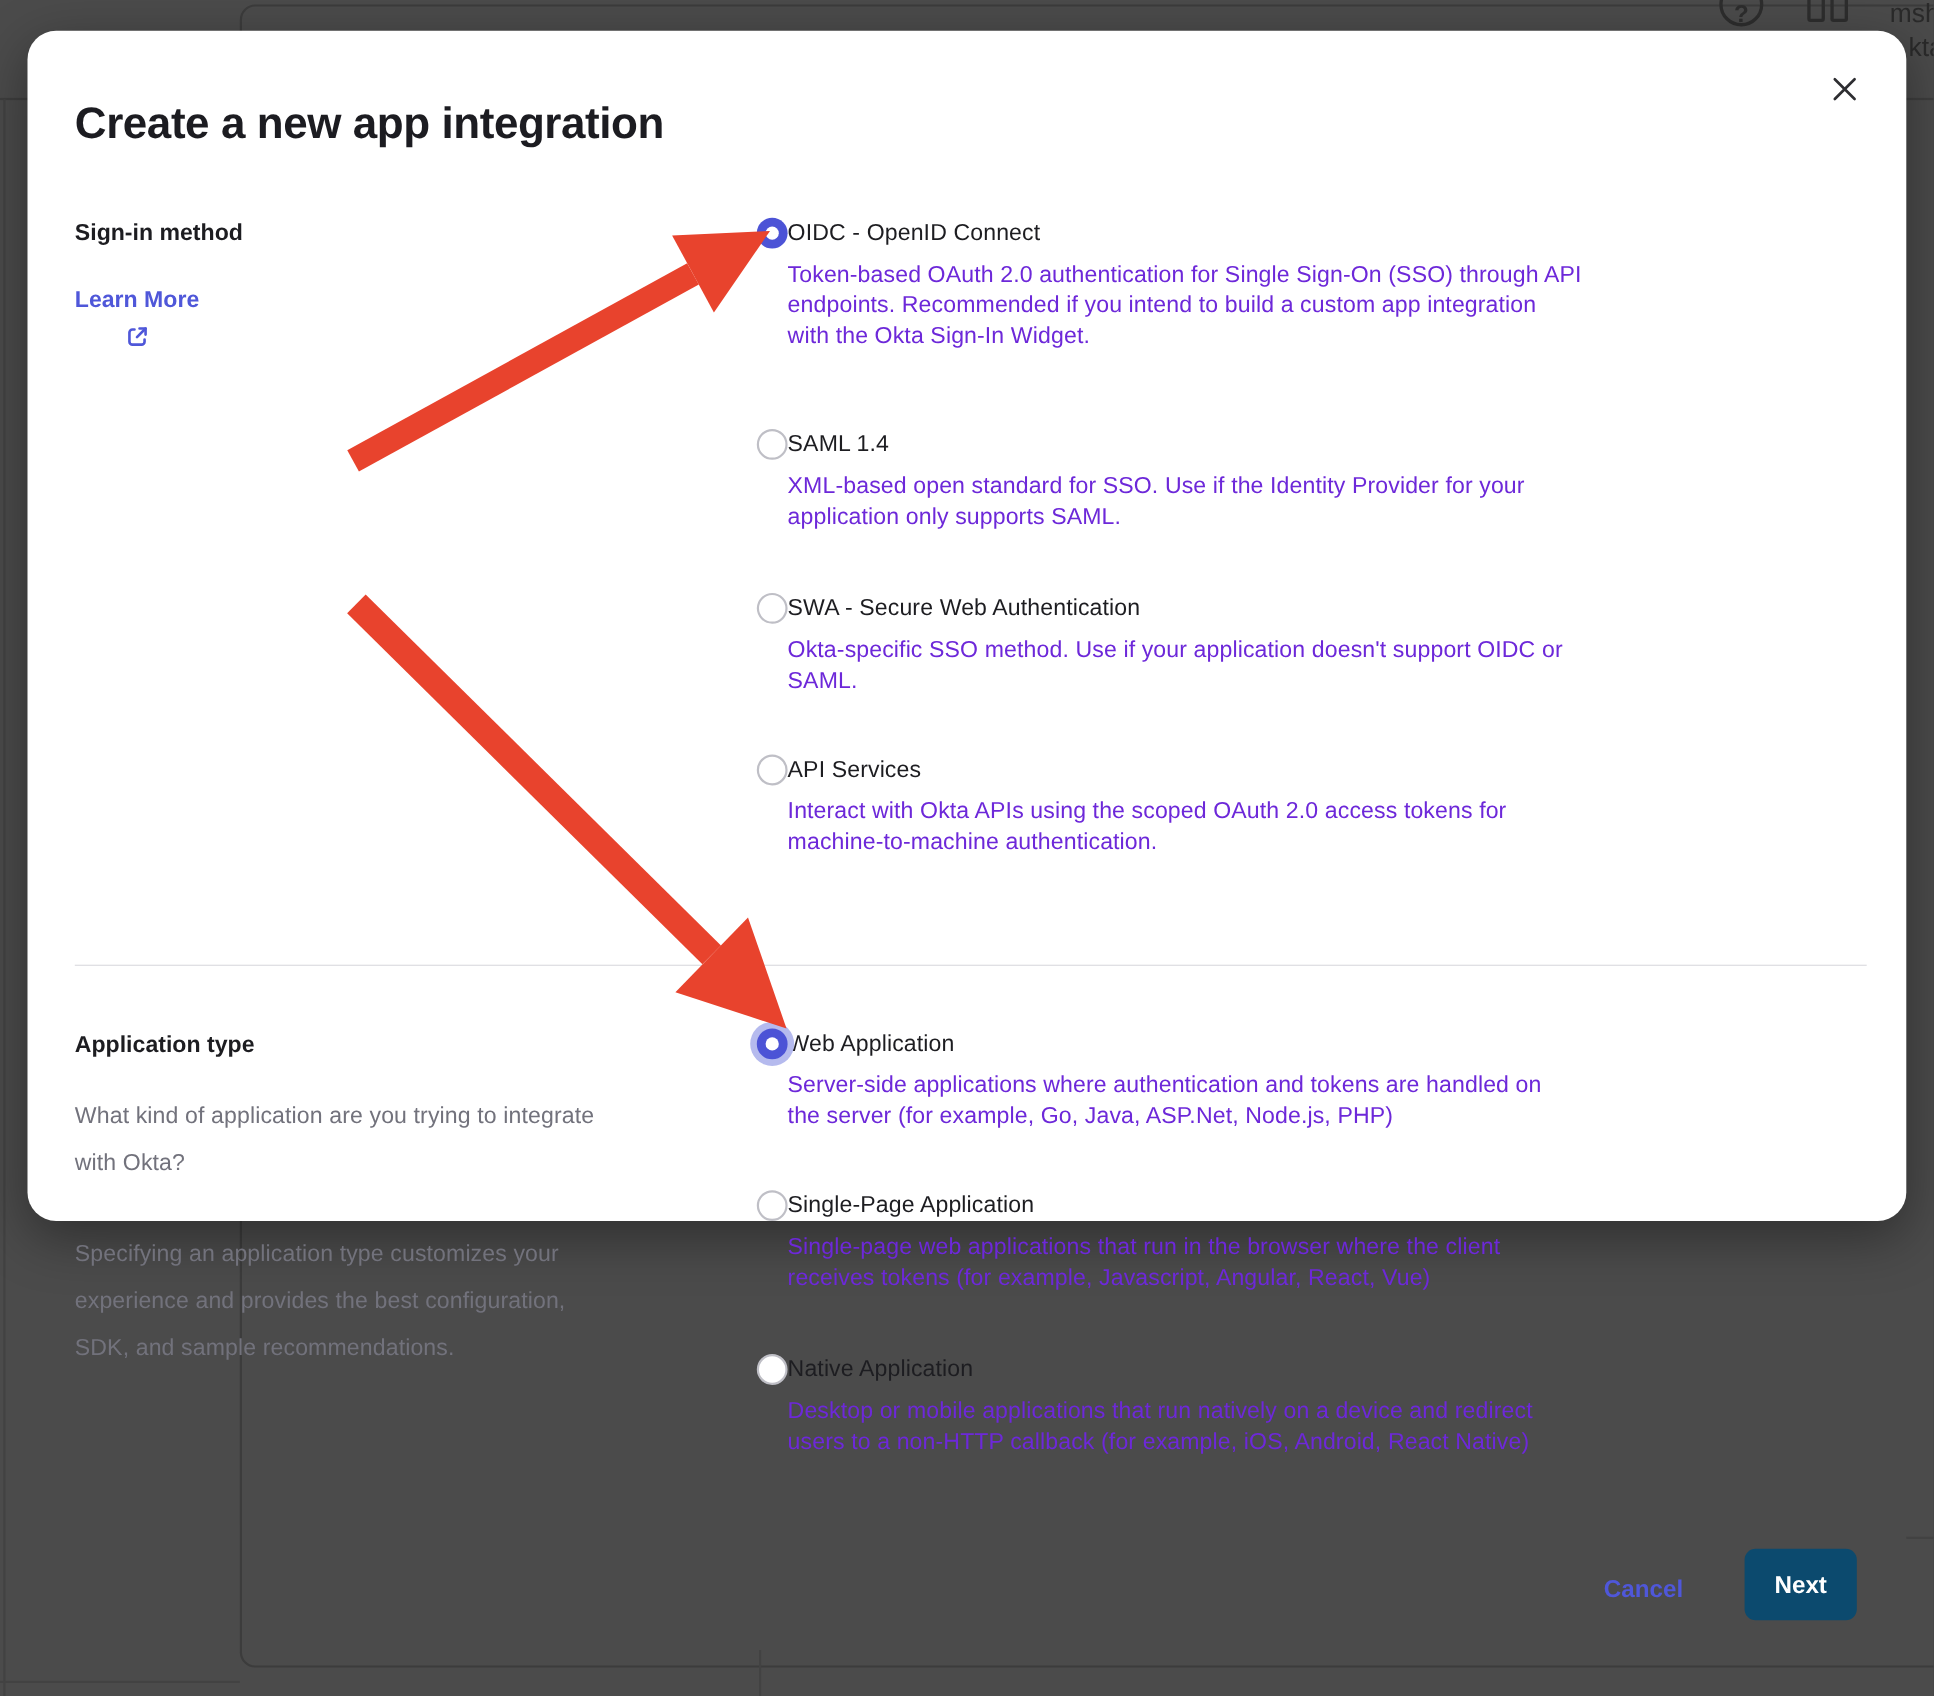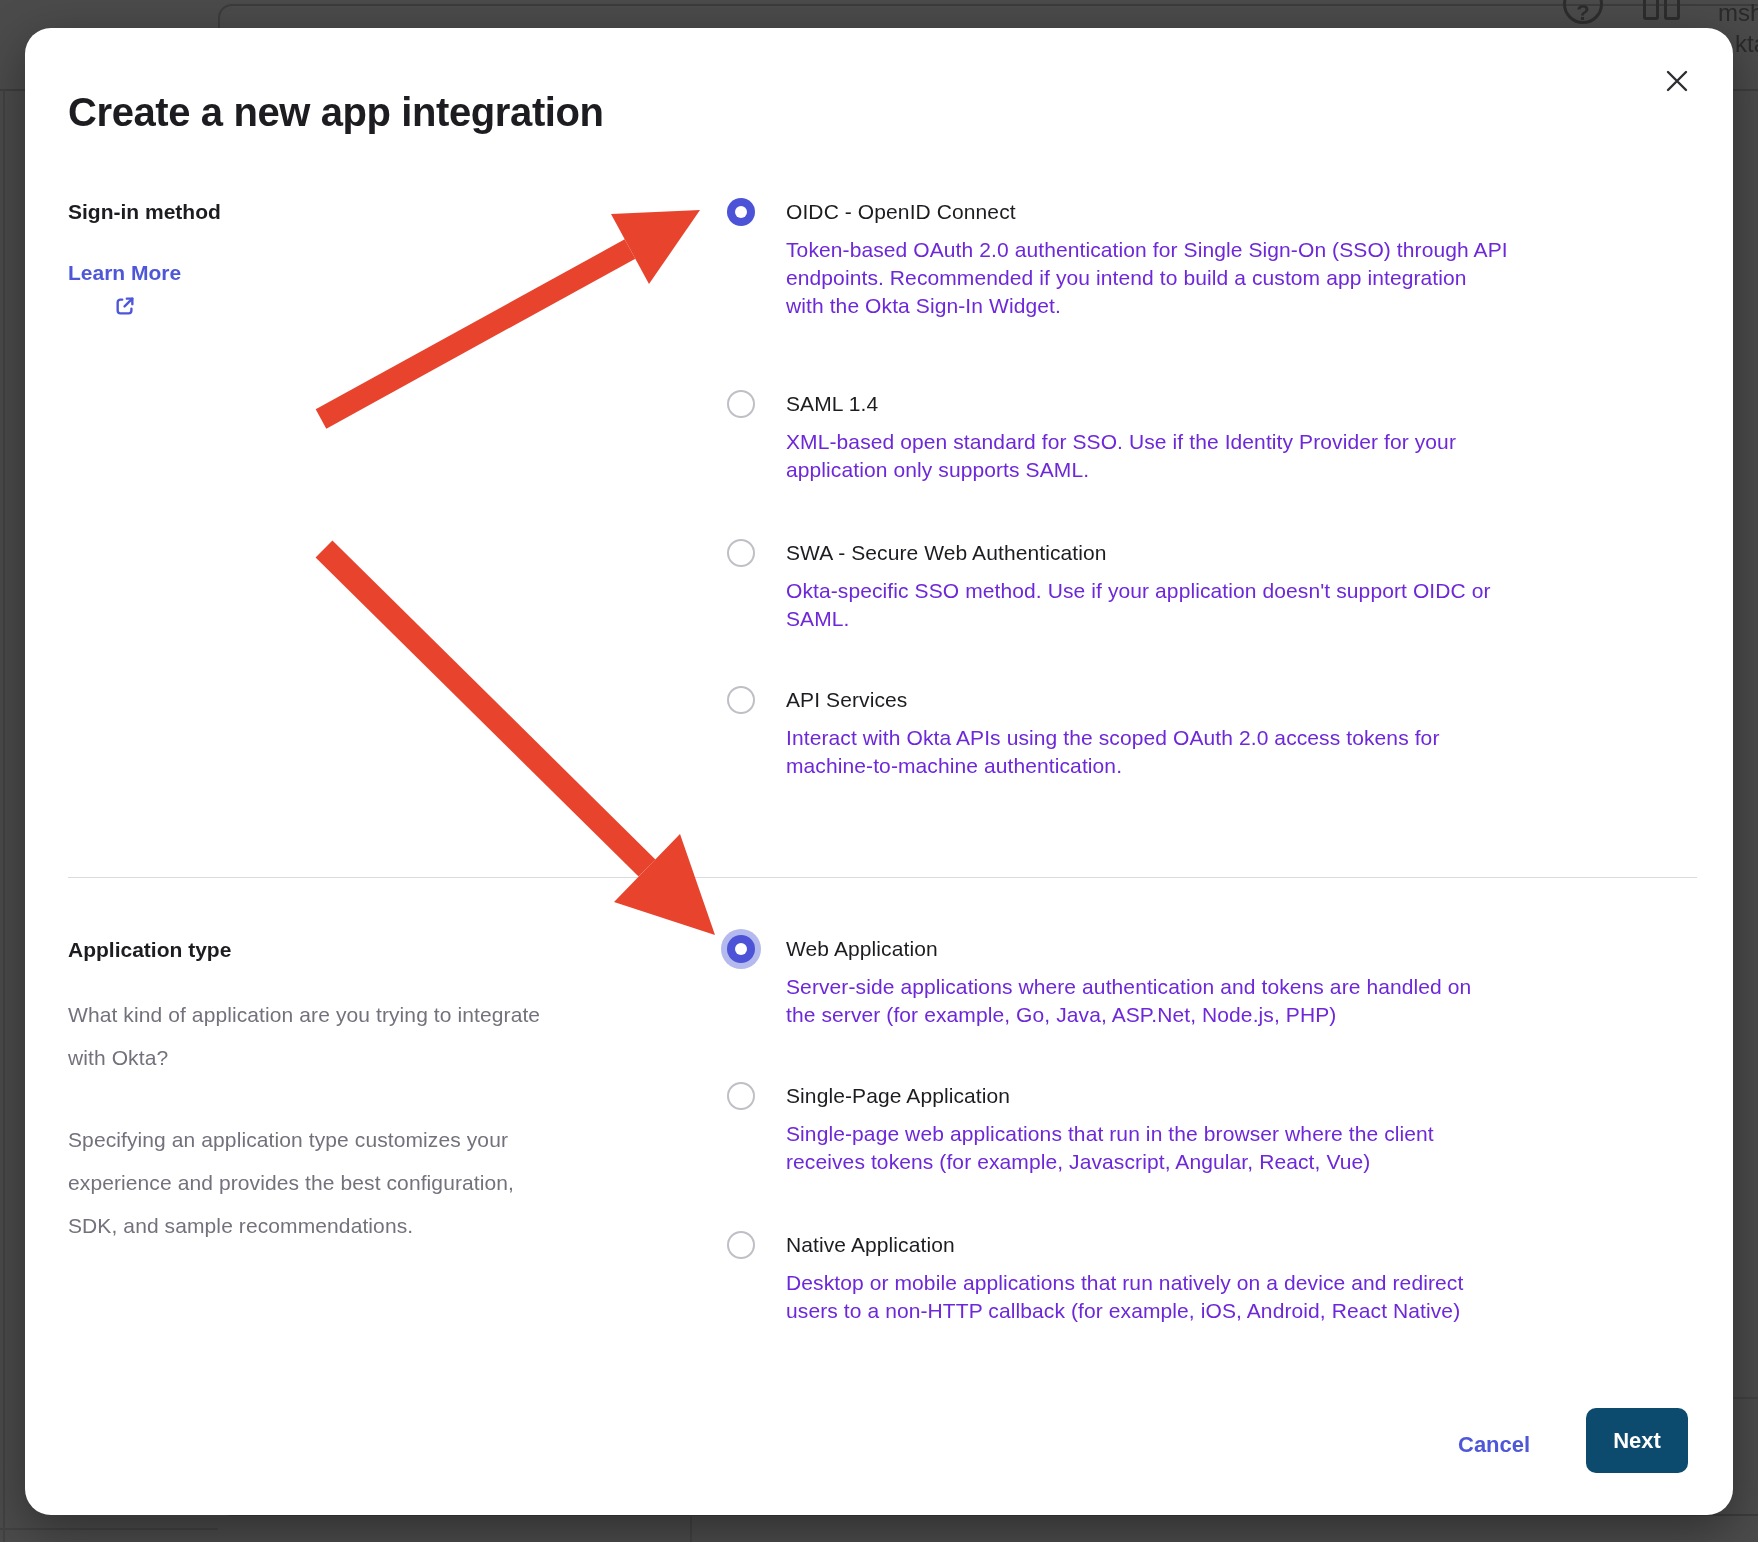--- a/index.html
+++ b/index.html
@@ -17,36 +17,36 @@
   .bg-hline-right{position:absolute;left:1733px;top:1397px;width:25px;height:2px;background:#424242;}
   .bg-help{position:absolute;left:1563px;top:-16px;width:40px;height:40px;border:3px solid #2d2d2d;
            border-radius:50%;color:#2d2d2d;font-size:22px;font-weight:bold;text-align:center;line-height:52px;}
   .bg-grid{position:absolute;left:1643px;top:-6px;width:40px;height:30px;}
   .bg-grid span{position:absolute;width:16px;height:26px;border:3px solid #2d2d2d;border-radius:3px;top:0;}
   .bg-grid span:first-child{left:0;} .bg-grid span:last-child{left:21px;}
   .bg-acct{position:absolute;color:#2a2a2a;font-size:24px;font-weight:500;}
   .bg-acct.t1{left:1718px;top:-1px;} .bg-acct.t2{left:1735px;top:30px;}
 
   
-  .modal{position:absolute;left:25px;top:28px;width:1708px;height:1487px;background:#ffffff;
+  .modal{position:absolute;left:25px;top:28px;width:1708px;height:1082px;background:#ffffff;
          border-radius:26px;box-shadow:0 14px 48px rgba(0,0,0,.38);}
   .close-btn{position:absolute;left:1637px;top:38px;width:30px;height:30px;border:none;background:none;
              padding:0;cursor:pointer;}
   .close-btn svg{display:block;}
   .dlg-title{position:absolute;left:43px;top:62px;margin:0;font-size:40px;font-weight:600;
              letter-spacing:-.4px;color:#1c1c21;}
   .sec-label{position:absolute;left:43px;font-size:21px;font-weight:700;color:#1d1d21;line-height:28px;}
   .learn-more{position:absolute;left:43px;top:233px;display:flex;align-items:center;gap:10px;
               font-size:21px;font-weight:700;color:#4f57d9;text-decoration:none;cursor:pointer;flex-direction:column;}
   .divider{position:absolute;left:43px;top:849px;width:1629px;height:1px;background:#d9d9de;}
   .intro{position:absolute;left:43px;width:640px;font-size:21px;line-height:43px;color:#72727c;
          white-space:pre-line;letter-spacing:.1px;}
 
   
-  .option{position:absolute;left:702px;display:flex;align-items:flex-start;gap:31px;cursor:pointer;}
+  .option{position:absolute;left:663px;display:flex;align-items:flex-start;cursor:pointer;}
   .radio{flex:0 0 28px;width:28px;height:28px;border-radius:50%;margin-top:0;position:relative;
          border:2px solid #bfbfc6;background:#fff;}
   .radio.sel{border:none;background:#4c53d6;}
   .radio.sel::after{content:"";position:absolute;left:8px;top:8px;width:12px;height:12px;
                     border-radius:50%;background:#fff;}
   .radio.halo{box-shadow:0 0 0 6px #b5baee;}
   .opt-title{font-size:21px;line-height:28px;color:#1d1d21;letter-spacing:.1px;}
   .opt-desc{margin-top:10px;font-size:21px;line-height:28px;color:#6d28d9;white-space:pre-line;
             letter-spacing:.1px;}
 

